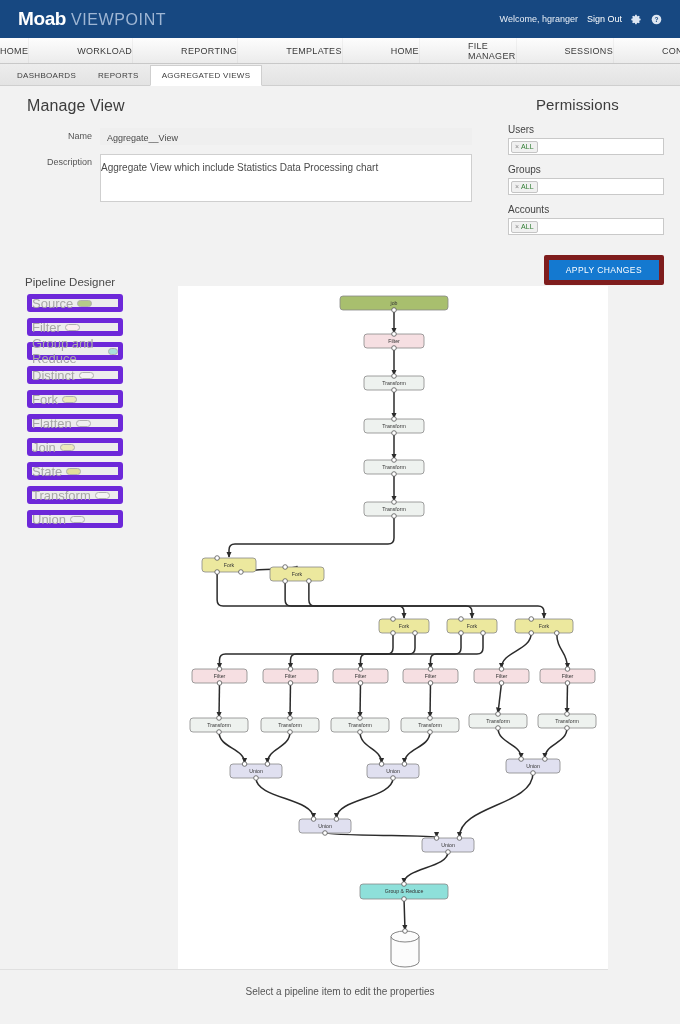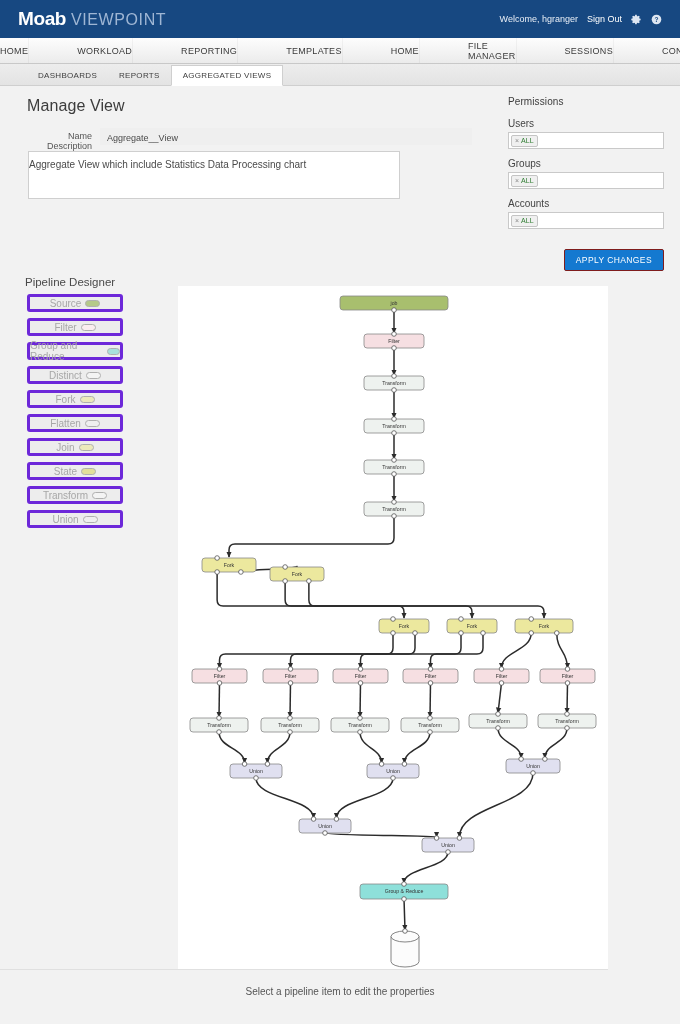--- a/index.html
+++ b/index.html
@@ -59,21 +59,21 @@
     border-right:1px solid rgba(0,0,0,0.04);
   }
   #mainnav .navitem:last-child { border-right:none; }
 
   
   #subnav {
     height:22px;
     background:linear-gradient(#ededed,#e3e3e3);
     border-bottom:1px solid #cfcfcf;
     display:flex; align-items:flex-end;
-    padding-left:27px;
+    padding-left:6px;
   }
   #subnav .subitem {
     font-size:8px; color:#3d3d3d; letter-spacing:0.3px;
     padding:0 11px; height:20px;
     display:flex; align-items:center; cursor:pointer;
   }
   #subnav .subitem.active {
     background:#ffffff;
     border:1px solid #cfcfcf;
     border-bottom:1px solid #ffffff;
@@ -98,37 +98,38 @@
   }
   #row-name { left:28px; top:42px; }
   #name-field {
     width:372px; height:17px;
     background:#efefef;
     border:none;
     font-size:9px; color:#4a4a4a;
     padding:3px 6px 0 7px;
     font-family:"Liberation Sans", sans-serif;
   }
-  #row-desc { left:28px; top:52px;flex-direction:column; }
+  #row-desc { left:28px; top:68px; }
   #desc-field {
     width:372px; height:48px;
     background:#ffffff;
     border:1px solid #cfcfcf;
     font-size:10px; color:#4a4a4a;
     padding:6px 0;
     resize:none;
     font-family:"Liberation Sans", sans-serif;
     line-height:1.3;
   }
 
   
   #permissions { position:absolute; left:508px; top:10px; width:156px; }
   #perm-title {
-    font-size:10px; color:#3c3c3c; margin-bottom:11px;
+    font-size:15px; color:#3c3c3c; margin-bottom:11px;
     letter-spacing:0.1px;
+    margin-left:28px;
   }
   .perm-group { margin-bottom:9px; }
   .perm-label {
     font-size:10px; color:#444; margin-bottom:3px;
   }
   .perm-box {
     height:17px; background:#ffffff;
     border:1px solid #c9c9c9;
     display:flex; align-items:center;
     padding:0 2px;
@@ -139,42 +140,42 @@
     border:1px solid #c4c4c4;
     border-radius:2px;
     height:12px; padding:0 3px;
     font-size:7px; color:#2f7d32;
     cursor:pointer;
   }
   .tagchip .x { color:#888; font-size:7px; }
   #apply-btn {
     margin-top:11px; float:right;
     background:#1479d0; color:#ffffff;
-    border:1px solid #7f1d1d;
+    border:5px solid #7f1d1d;
     border-radius:2px;
     font-size:8.5px; letter-spacing:0.4px;
-    padding:5px 11px;
+    padding:5px 17px;
     cursor:pointer;
     font-family:"Liberation Sans", sans-serif;
   }
 
   
   #pd-title {
     position:absolute; left:25px; top:190px;
     font-size:11.5px; color:#4a4a4a;
   }
   #palette { position:absolute; left:27px; top:208px; width:96px; }
   .pal-item {
     height:18px; margin-bottom:6px;
     background:#ededed;
-    border:3px solid #6d28d9;
+    border:5px solid #6d28d9;
     border-radius:3px;
-    display:flex; align-items:center; justify-content:center;
+    display:flex; align-items:center; justify-content:flex-start;
     gap:4px;
-    font-size:10px; color:#a7a7a7;
+    font-size:13px; color:#a7a7a7;
     cursor:pointer;
   }
   .pal-chip {
     width:15px; height:7px; border-radius:4px;
     border:1px solid #b0b0b0;
     display:inline-block;
   }
 
   
   #canvas {

